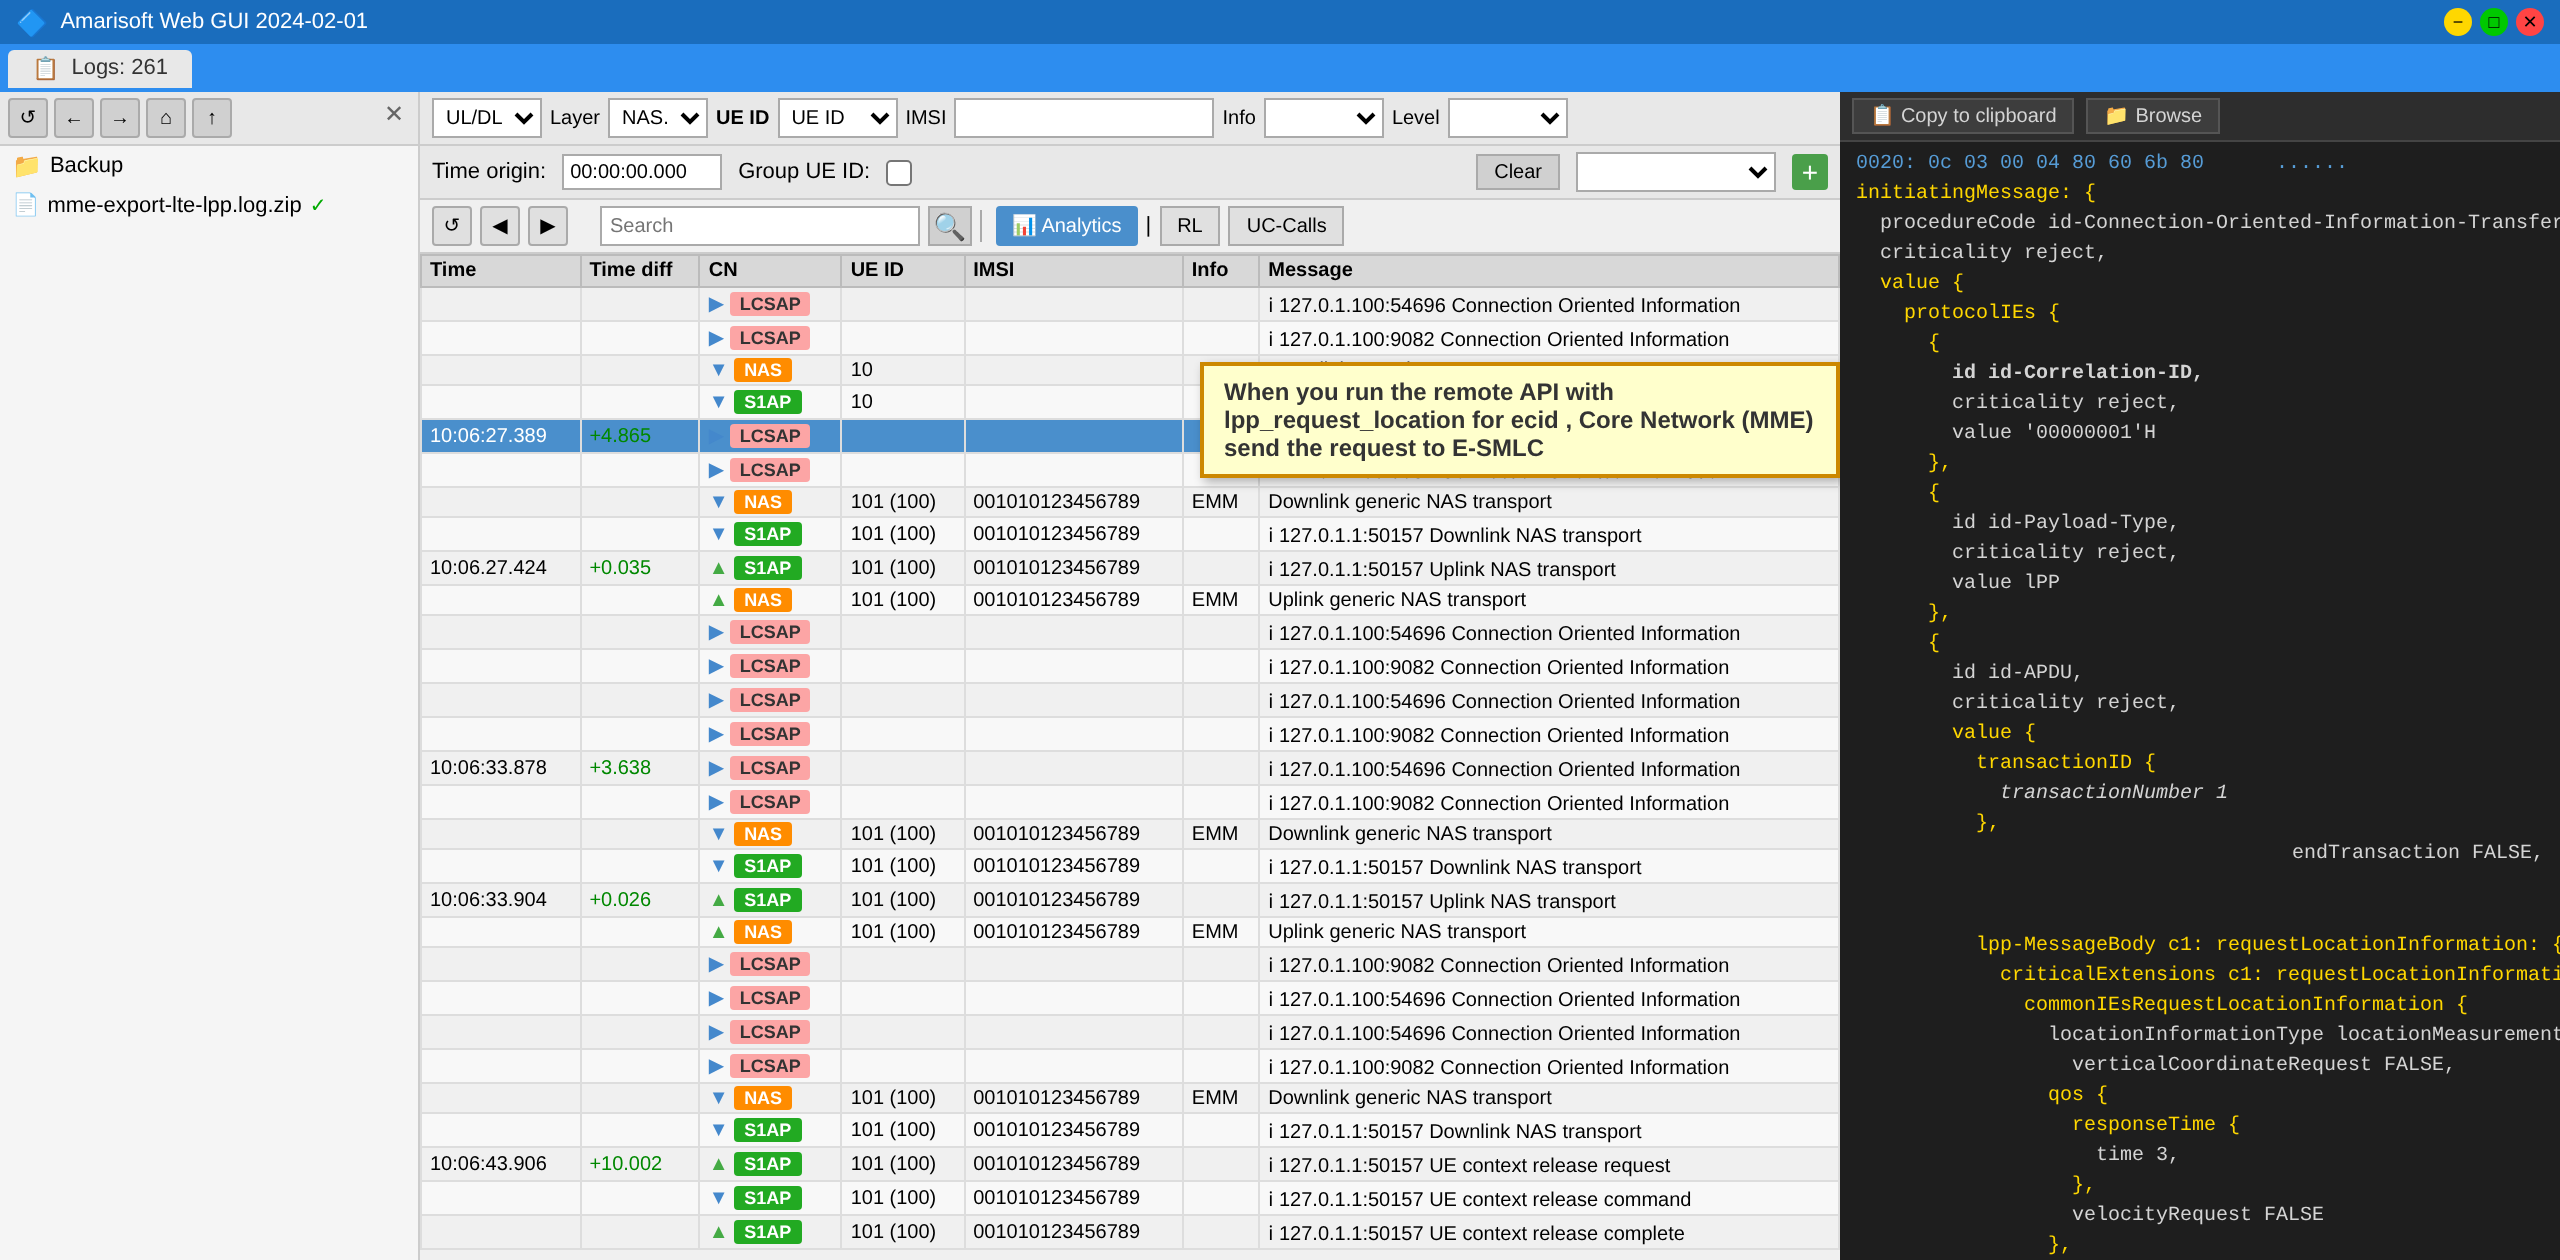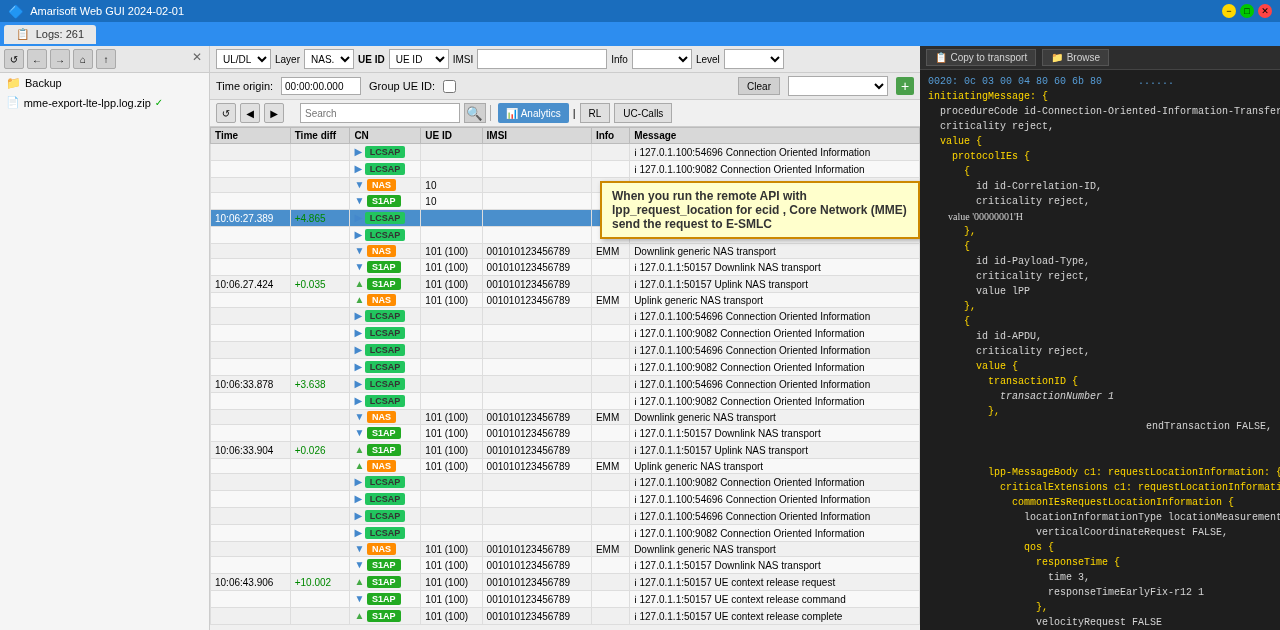--- a/index.html
+++ b/index.html
@@ -245,21 +245,21 @@
     .log-table tr.selected td { color: white; }
 
     .badge {
       color: white;
       padding: 1px 5px;
       border-radius: 2px;
       font-size: 9px;
       font-weight: bold;
       display: inline-block;
     }
-    .badge-lcsap { background: #22c55e; color: #333; }
+    .badge-lcsap { background: #fca5a5; color: #333; }
     .badge-nas { background: #ff8c00; }
     .badge-s1ap { background: #22aa22; }
 
     
     .tooltip-box {
       position: absolute;
       background: #ffffcc;
       border: 2px solid #cc8800;
       padding: 6px 10px;
       font-size: 12px;
@@ -692,38 +692,38 @@
 
     <div class="tooltip-box" id="tooltip-el">When you run the remote API with lpp_request_location for ecid
 , Core Network (MME) send the request to E-SMLC</div>
 
   </div>
 
   <div class="right-panel">
     <div class="right-panel-toolbar">
       <button class="panel-btn">
         <span>📋</span>
-        <span>Copy to transport</span>
+        <span>Copy to clipboard</span>
       </button>
       <button class="panel-btn">
         <span>📁</span>
         <span>Browse</span>
       </button>
     </div>
     <div class="code-content" id="code-content">
     <div class="code-line" style="color: rgb(86, 156, 214);">0020: 0c 03 00 04 80 60 6b 80      ......</div>
         <div class="code-line" style="color: rgb(255, 215, 0);">initiatingMessage: {</div>
         <div class="code-line" style="color: rgb(212, 212, 212);">  procedureCode id-Connection-Oriented-Information-Transfer,</div>
         <div class="code-line" style="color: rgb(212, 212, 212);">  criticality reject,</div>
         <div class="code-line" style="color: rgb(255, 215, 0);">  value {</div>
         <div class="code-line" style="color: rgb(255, 215, 0);">    protocolIEs {</div>
         <div class="code-line" style="color: rgb(255, 215, 0);">      {</div>
-        <div class="code-line" style="color: rgb(212, 212, 212);">        id id-Correlation-ID,</div>
+        <div class="code-line" style="color: rgb(212, 212, 212); font-weight: bold;">        id id-Correlation-ID,</div>
         <div class="code-line" style="color: rgb(212, 212, 212);">        criticality reject,</div>
-        <div class="code-line" style="color: rgb(212, 212, 212); font-family: Liberation Serif, serif;">        value '00000001'H</div>
+        <div class="code-line" style="color: rgb(212, 212, 212);">        value '00000001'H</div>
         <div class="code-line" style="color: rgb(255, 215, 0);">      },</div>
         <div class="code-line" style="color: rgb(255, 215, 0);">      {</div>
         <div class="code-line" style="color: rgb(212, 212, 212);">        id id-Payload-Type,</div>
         <div class="code-line" style="color: rgb(212, 212, 212);">        criticality reject,</div>
         <div class="code-line" style="color: rgb(212, 212, 212);">        value lPP</div>
         <div class="code-line" style="color: rgb(255, 215, 0);">      },</div>
         <div class="code-line" style="color: rgb(255, 215, 0);">      {</div>
         <div class="code-line" style="color: rgb(212, 212, 212);">        id id-APDU,</div>
         <div class="code-line" style="color: rgb(212, 212, 212);">        criticality reject,</div>
         <div class="code-line" style="color: rgb(255, 215, 0);">        value {</div>
@@ -732,20 +732,19 @@
         <div class="code-line" style="color: rgb(255, 215, 0);">          },</div>
         <div class="code-line" style="color: rgb(212, 212, 212); text-align: right;">          endTransaction FALSE,</div>
         <div class="code-line" style="color: rgb(255, 215, 0); margin-top: 31px;">          lpp-MessageBody c1: requestLocationInformation: {</div>
         <div class="code-line" style="color: rgb(255, 215, 0);">            criticalExtensions c1: requestLocationInformation-r9: {</div>
         <div class="code-line" style="color: rgb(255, 215, 0);">              commonIEsRequestLocationInformation {</div>
         <div class="code-line" style="color: rgb(212, 212, 212);">                locationInformationType locationMeasurementsRequired,</div>
         <div class="code-line" style="color: rgb(212, 212, 212);">                  verticalCoordinateRequest FALSE,</div>
         <div class="code-line" style="color: rgb(255, 215, 0);">                qos {</div>
         <div class="code-line" style="color: rgb(255, 215, 0);">                  responseTime {</div>
         <div class="code-line" style="color: rgb(212, 212, 212);">                    time 3,</div>
-        <div class="code-line" style="color: rgb(212, 212, 212);">                    responseTimeEarlyFix-r12 1</div>
         <div class="code-line" style="color: rgb(255, 215, 0);">                  },</div>
         <div class="code-line" style="color: rgb(212, 212, 212);">                  velocityRequest FALSE</div>
         <div class="code-line" style="color: rgb(255, 215, 0);">                },</div>
       </div>
   </div>
 
 </div>
 
 </body></html>

